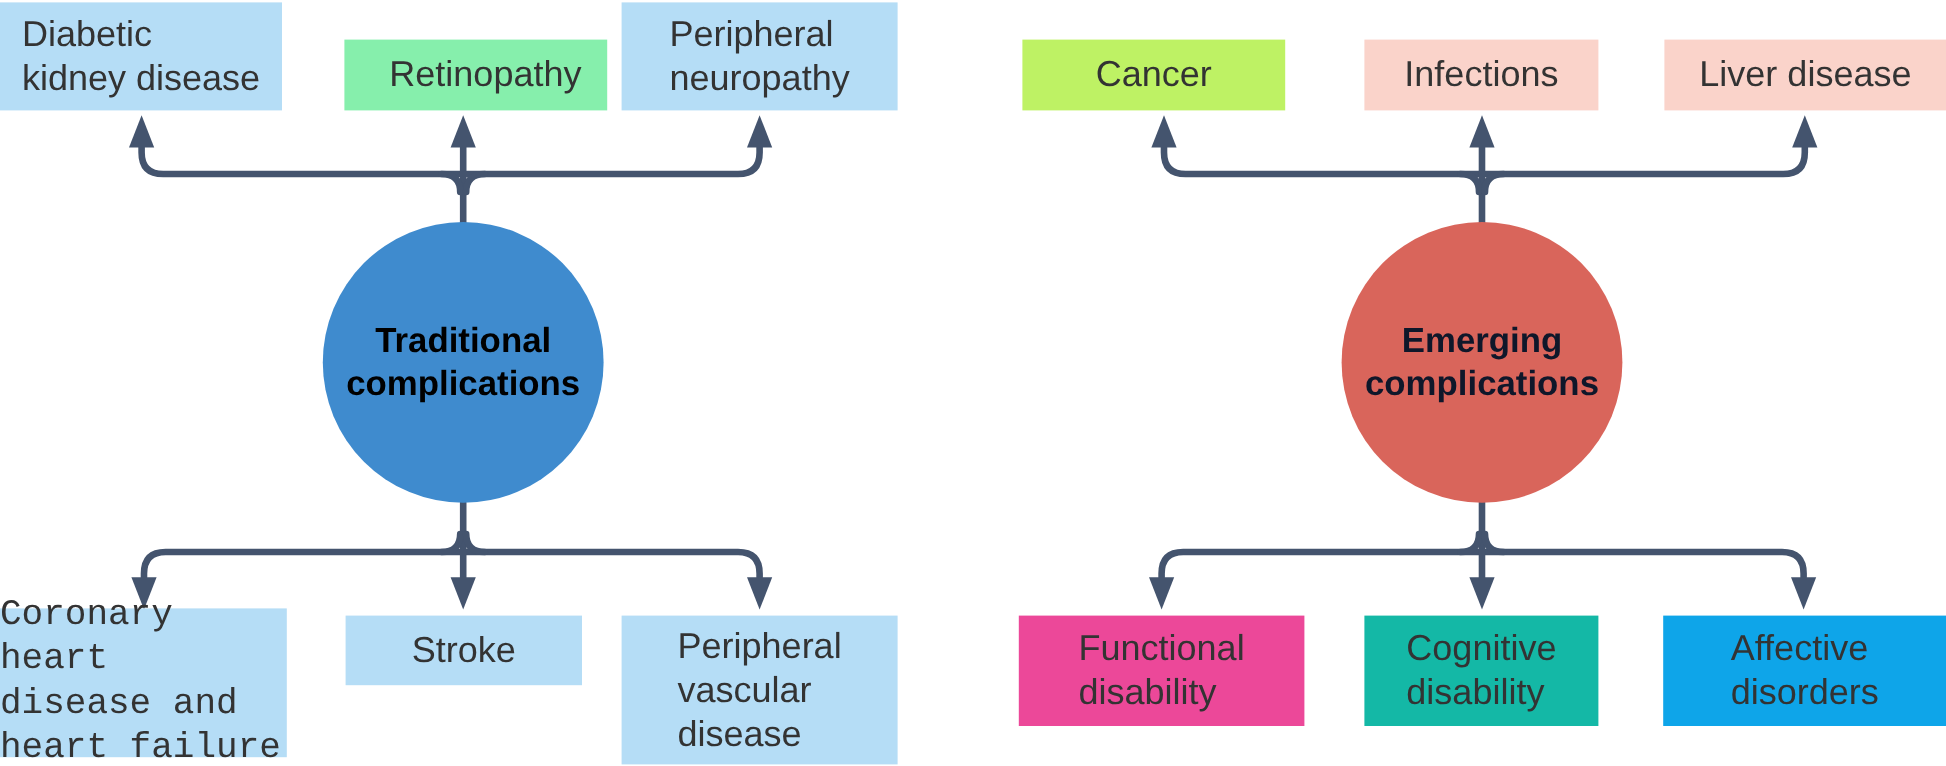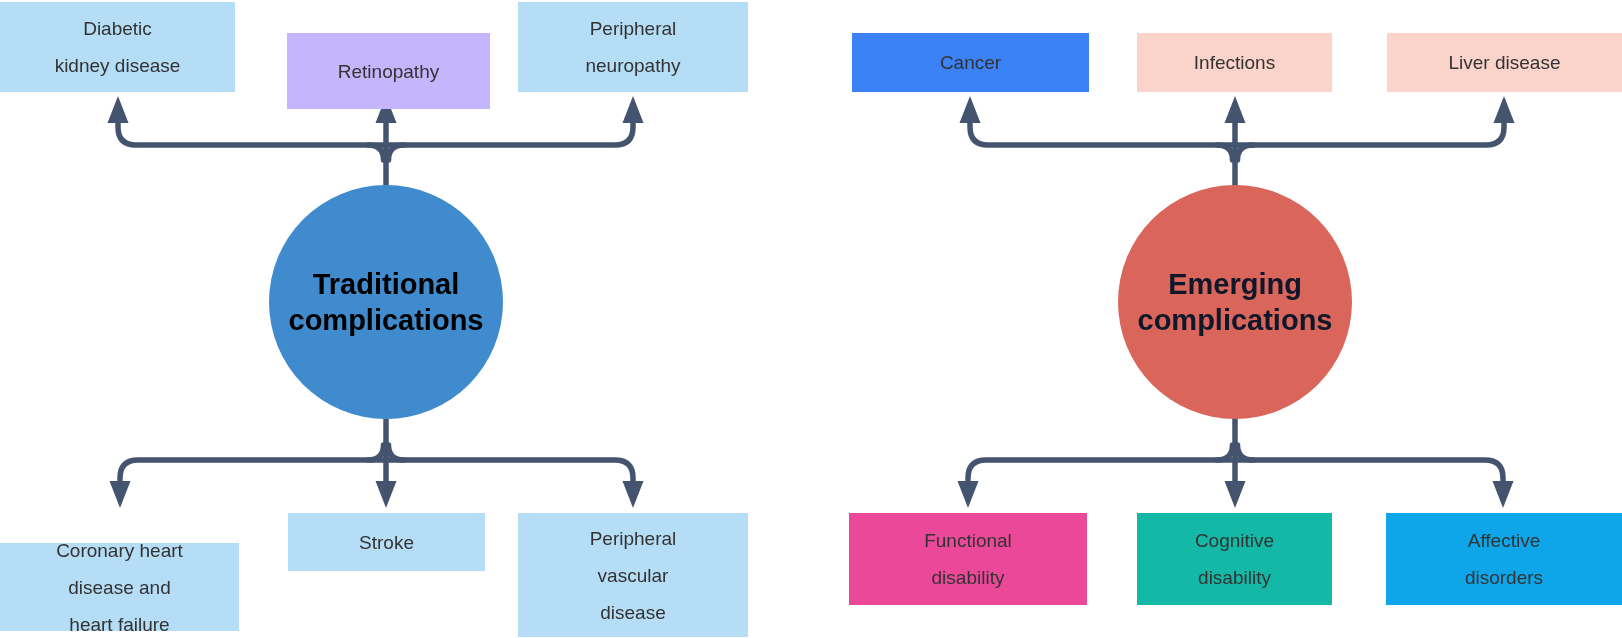--- a/index.html
+++ b/index.html
@@ -10,23 +10,22 @@
   #stage{
     position:relative;
     width:1622px;height:638px;
     background:#ffffff;
     font-family:"Liberation Sans", sans-serif;
     overflow:hidden;
   }
   .box{
     position:absolute;
     display:flex;align-items:center;justify-content:center;
-    text-align:center;
     color:var(--text);
-    font-size:19px;line-height:37px;
+    font-size:30px;line-height:37px;
     white-space:pre-line;
   }
   .circle{
     position:absolute;
     width:234px;height:234px;border-radius:50%;
     display:flex;align-items:center;justify-content:center;
     text-align:center;
     font-size:29px;line-height:36px;font-weight:bold;
     white-space:pre-line;
   }
@@ -78,39 +77,39 @@
       <path class="line" d="M1253 460 Q1237.5 460 1237.5 445"></path>
       <path class="head" d="M968 508 L957.5 481 L978.5 481 Z"></path>
       <path class="head" d="M1235 508 L1224.5 481 L1245.5 481 Z"></path>
       <path class="head" d="M1503 508 L1492.5 481 L1513.5 481 Z"></path>
     </g>
   </svg>
 
   <div class="box" style="left: 0px; top: 2px; width: 235px; height: 90px; background: rgb(181, 221, 246);">Diabetic
 kidney disease</div>
 
-  <div class="box" style="left: 287px; top: 33px; width: 203px; height: 76px; background: #c4b5fd;">Retinopathy</div>
+  <div class="box" style="left: 287px; top: 33px; width: 203px; height: 59px; background: #86efac; padding-left: 16px;">Retinopathy</div>
 
   <div class="box" style="left: 518px; top: 2px; width: 230px; height: 90px; background: rgb(181, 221, 246);">Peripheral
 neuropathy</div>
 
   <div class="circle" style="left: 269px; top: 185px; background: rgb(63, 139, 206); color: #000000;">Traditional
 complications</div>
 
-  <div class="box" style="left: 0px; top: 543px; width: 239px; height: 88px; background: rgb(181, 221, 246);">Coronary heart
+  <div class="box" style="left: 0px; top: 507px; width: 239px; height: 124px; background: rgb(181, 221, 246); font-family: Liberation Mono, monospace;">Coronary heart
 disease and
 heart failure</div>
 
   <div class="box" style="left: 288px; top: 513px; width: 197px; height: 58px; background: rgb(181, 221, 246);">Stroke</div>
 
   <div class="box" style="left: 518px; top: 513px; width: 230px; height: 124px; background: rgb(181, 221, 246);">Peripheral
 vascular
 disease</div>
 
-  <div class="box" style="left: 852px; top: 33px; width: 237px; height: 59px; background: #3b82f6;">Cancer</div>
+  <div class="box" style="left: 852px; top: 33px; width: 219px; height: 59px; background: #bef264;">Cancer</div>
 
   <div class="box" style="left: 1137px; top: 33px; width: 195px; height: 59px; background: rgb(250, 211, 202);">Infections</div>
 
   <div class="box" style="left: 1387px; top: 33px; width: 235px; height: 59px; background: rgb(250, 211, 202);">Liver disease</div>
 
   <div class="circle" style="left: 1118px; top: 185px; background: rgb(217, 101, 91); color: #0f172a;">Emerging
 complications</div>
 
   <div class="box" style="left: 849px; top: 513px; width: 238px; height: 92px; background: #ec4899;">Functional
 disability</div>

